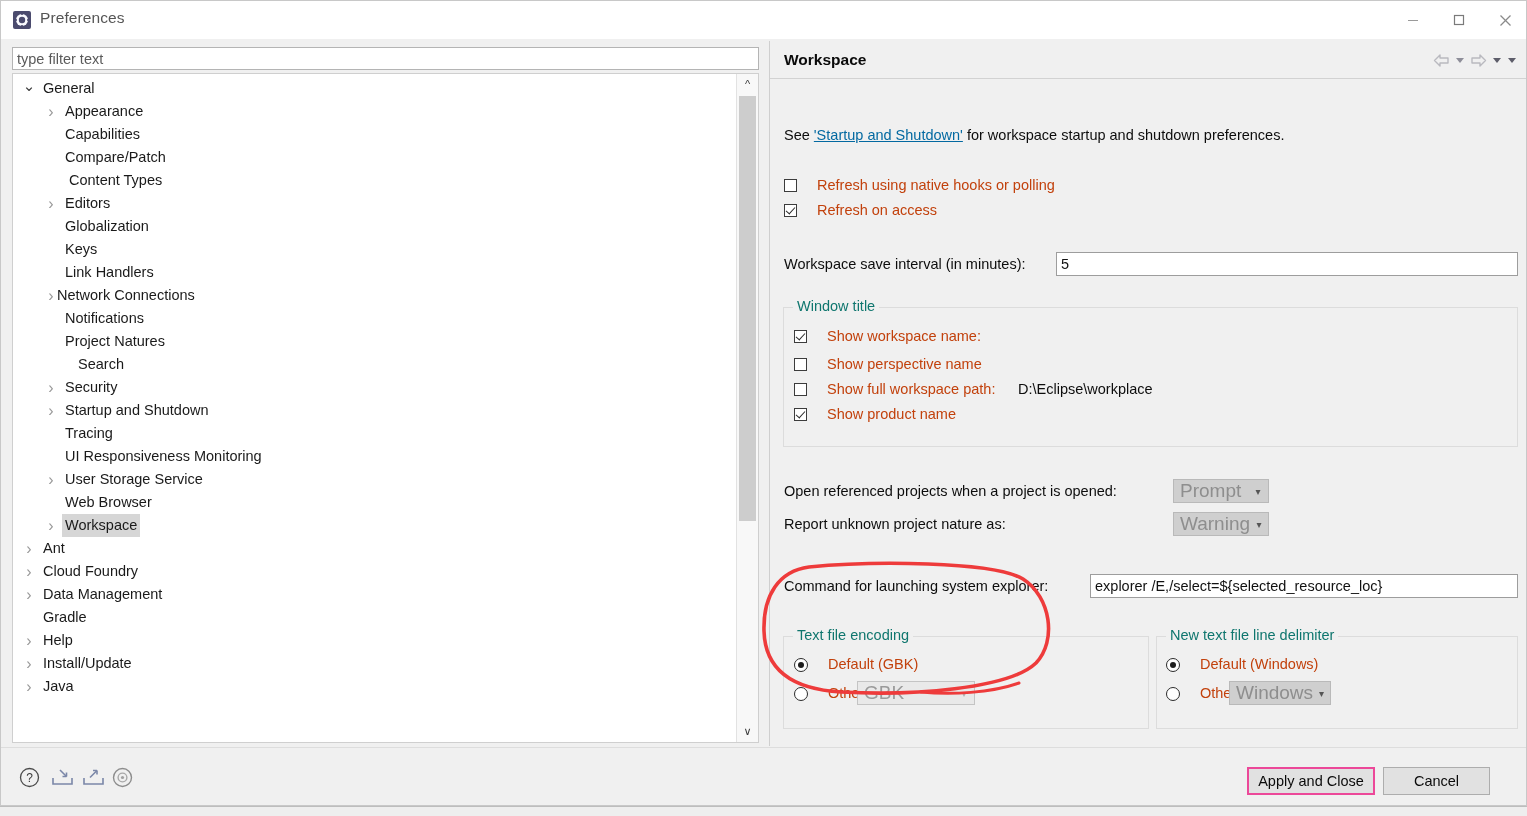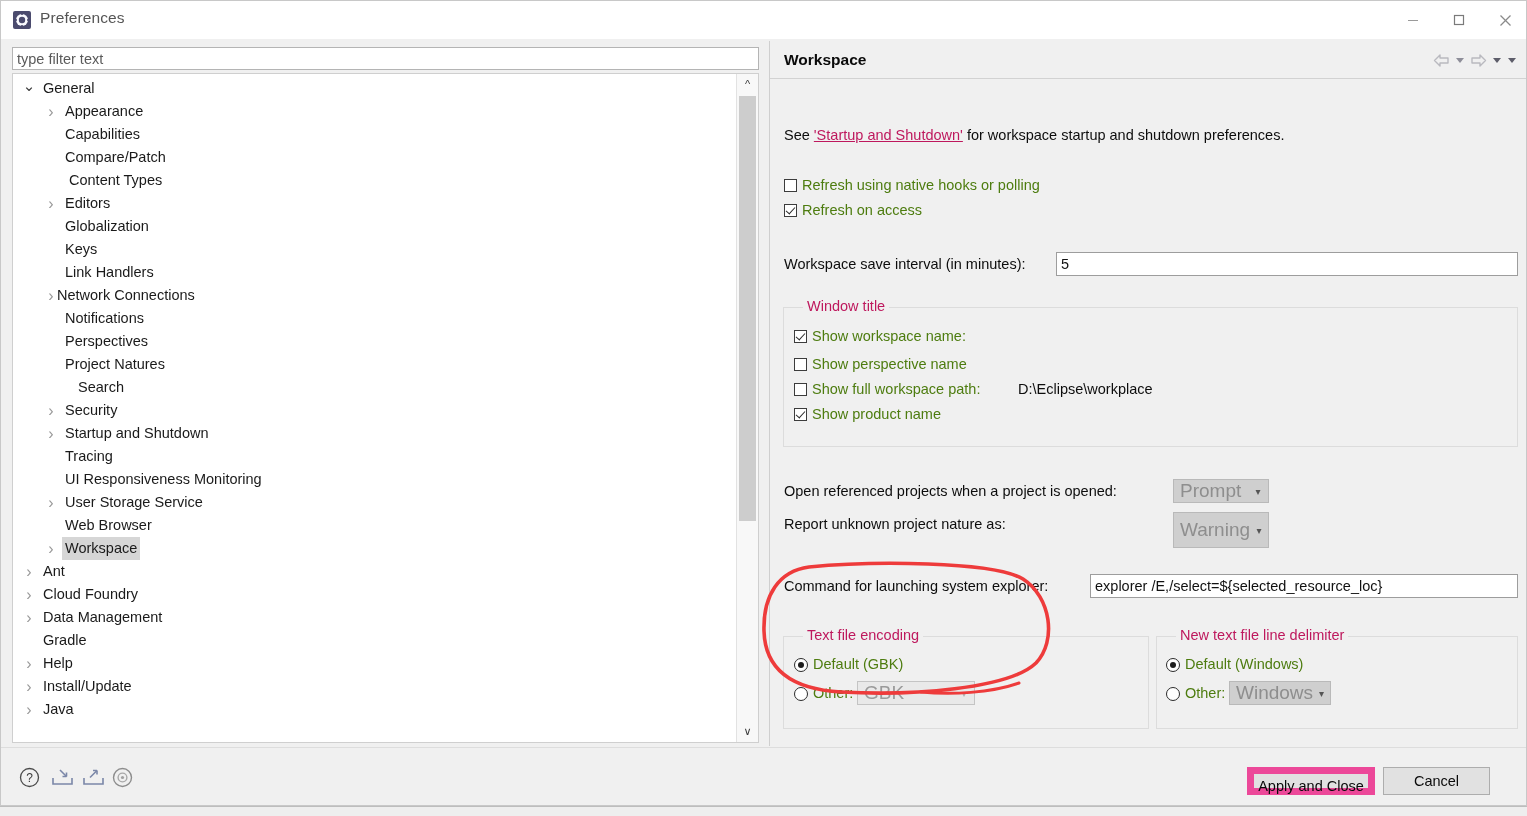--- a/index.html
+++ b/index.html
@@ -180,42 +180,42 @@
     gap: 3px;
   }
   .navi { cursor: default; display:flex; align-items:center; }
 
   #page-body {
     position: absolute;
     left: 0; top: 39px;
     width: 758px; height: 666px;
   }
   .lbl { position:absolute; font-size: 14.5px; color:#0d0d0d; white-space: nowrap; }
-  a.linktext { color: #be185d; text-decoration: underline; cursor: pointer; }
+  a.linktext { color: #0369a1; text-decoration: underline; cursor: pointer; }
 
   .cbrow { position: absolute; white-space: nowrap; cursor: default; }
   .cbox {
     display:inline-block;
     width: 13px; height: 13px;
     border: 1px solid #3c3c3c;
     background: #fff;
     vertical-align: -2px;
     position: relative;
     box-sizing: border-box;
   }
   .cbox.on::after {
     content: "";
     position: absolute;
     left: 3px; top: 0px;
     width: 4px; height: 8px;
     border: solid #2b2b2b;
     border-width: 0 1.6px 1.6px 0;
     transform: rotate(42deg);
   }
-  .cbl { margin-left: 5px; font-size: 14.5px; color:#4d7c0f; }
+  .cbl { margin-left: 20px; font-size: 14.5px; color:#c2410c; }
 
   .radio {
     display:inline-block;
     width: 14px; height: 14px;
     border: 1.4px solid #2b2b2b;
     border-radius: 50%;
     background:#fff;
     vertical-align: -3px;
     position: relative;
     box-sizing: border-box;
@@ -269,41 +269,41 @@
   .combo.greyfill { background:#cfcfcf; border-color:#b9b9b9; }
   .combo.greyfill .ctext { color:#8e8e8e; }
 
   .group {
     position: absolute;
     border: 1px solid #dcdcdc;
     box-sizing: border-box;
   }
   .group > .gtitle {
     position: absolute;
-    top: -10px; left: 19px;
+    top: -10px; left: 9px;
     background: #f0f0f0;
     padding: 0 4px;
     font-size: 14.5px;
-    color: #be185d;
+    color: #0f766e;
     white-space: nowrap;
   }
 
   .btn {
     position: absolute;
     background: #e1e1e1;
     border: 1px solid #adadad;
     box-sizing: border-box;
     font-family: "Liberation Sans", sans-serif;
     font-size: 14.5px;
     color: #0a0a0a;
     cursor: default;
     text-align: center;
   }
   .btn.focus {
-    border: 7px solid #ec4899;
+    border: 2px solid #ec4899;
     background: #e1e1e1;
   }
 
   #footer {
     position: absolute;
     left: 0; top: 746px;
     width: 1525px; height: 59px;
     background: #f0f0f0;
     border-top: 1px solid #dddddd;
     box-sizing: border-box;
@@ -394,23 +394,20 @@
         </div>
         <div class="tree-row">
           <span class="tlabel" style="left: 49px;">Link Handlers</span>
         </div>
         <div class="tree-row">
           <span class="tw" style="left: 30px; font-size: 16px;">›</span>
           <span class="tlabel" style="left: 41px;">Network Connections</span>
         </div>
         <div class="tree-row">
           <span class="tlabel" style="left: 49px;">Notifications</span>
-        </div>
-        <div class="tree-row">
-          <span class="tlabel" style="left: 49px;">Perspectives</span>
         </div>
         <div class="tree-row">
           <span class="tlabel" style="left: 49px;">Project Natures</span>
         </div>
         <div class="tree-row">
           <span class="tlabel" style="left: 62px;">Search</span>
         </div>
         <div class="tree-row">
           <span class="tw" style="left: 30px; font-size: 16px;">›</span>
           <span class="tlabel" style="left: 49px;">Security</span>
@@ -542,21 +539,21 @@
         </div>
       </div>
 
       <div class="lbl" style="left:14px; top:403px;">Open referenced projects when a project is opened:</div>
       <div class="combo greyfill" style="left:403px; top:399px; width:96px; height:24px;">
         <span class="ctext">Prompt</span>
         <span class="carrow">▾</span>
       </div>
 
       <div class="lbl" style="left:14px; top:436px;">Report unknown project nature as:</div>
-      <div class="combo greyfill" style="left:403px; top:432px; width:96px; height:36px;justify-content:flex-end;">
+      <div class="combo greyfill" style="left:403px; top:432px; width:96px; height:24px;justify-content:flex-end;">
         <span class="ctext">Warning</span>
         <span class="carrow">▾</span>
       </div>
 
       <div class="lbl" style="left:14px; top:498px;">Command for launching system explorer:</div>
       <input class="tbox" style="left: 320px; top: 494px; width: 428px; height: 24px;" value="explorer /E,/select=${selected_resource_loc}">
 
       <div class="group" style="left:13px; top:556px; width:366px; height:93px;">
         <span class="gtitle">Text file encoding</span>
 

